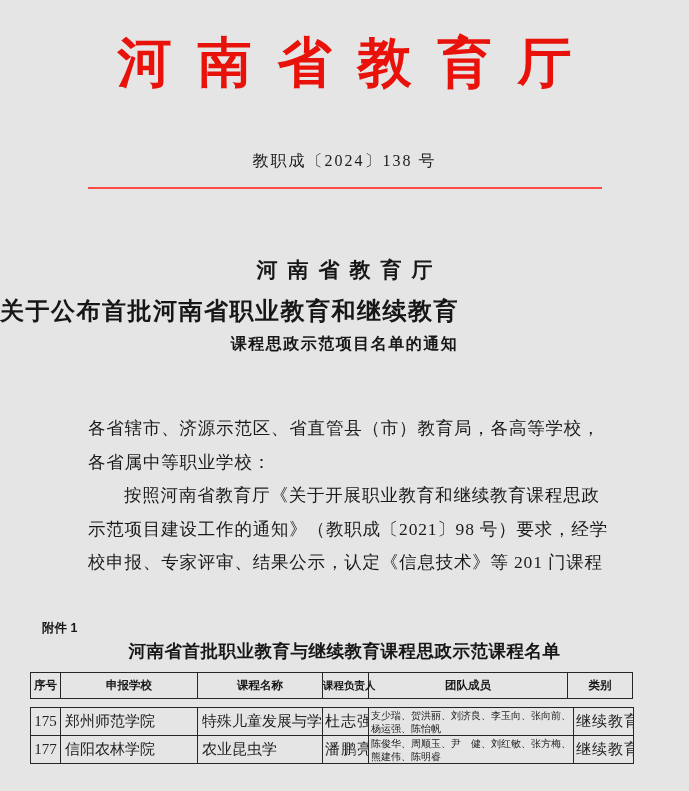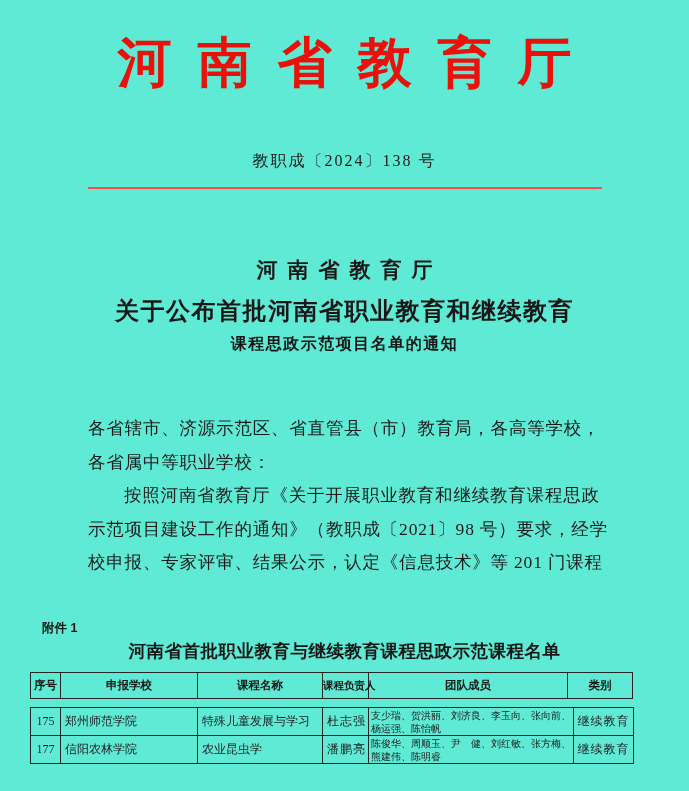--- a/index.html
+++ b/index.html
@@ -1,21 +1,21 @@
 <!DOCTYPE html>
 <html><head>
 <meta charset="utf-8">
 <style>
   * { margin:0; padding:0; box-sizing:border-box; }
   html,body { background:#ffffff; }
   .page {
     position:relative;
     width:689px; height:791px;
     margin:0 auto;
-    background:#5eead4;
+    background:#e5e5e5;
     overflow:hidden;
     font-family:"Liberation Serif","DejaVu Serif",serif;
     color:#171717;
   }
   .agency-title {
     position:absolute; top:27px; left:0; right:0;
     text-align:center;
     font-size:54px; font-weight:bold;
     color:#e8120b;
     letter-spacing:26px; padding-left:26px;
@@ -35,21 +35,21 @@
   }
   .notice-title-1 {
     position:absolute; top:256px; left:0; right:0;
     text-align:center;
     font-size:21px; font-weight:bold;
     letter-spacing:10px; padding-left:10px;
     white-space:nowrap;
   }
   .notice-title-2 {
     position:absolute; top:295px; left:0; right:0;
-    text-align:center;
+    text-align:left;
     font-size:24px; font-weight:bold;
     letter-spacing:1.5px;
     white-space:nowrap;
   }
   .notice-title-3 {
     position:absolute; top:334px; left:0; right:0;
     text-align:center;
     font-size:16px; font-weight:bold;
     letter-spacing:1.5px;
     white-space:nowrap;
@@ -91,21 +91,21 @@
   }
   .head-table th.th-leader { font-size:10.5px; }
   .data-table {
     position:absolute; top:707px; left:30px;
     width:603px;
     border:1.5px solid #262626;
   }
   .data-table td {
     border:1px solid #262626;
     height:28px;
-    font-size:12px;
+    font-size:15px;
     vertical-align:middle;
     padding:0 2px;
     color:#222;
     white-space:nowrap; overflow:hidden;
   }
   .data-table td.c-no   { text-align:center; }
   .data-table td.c-school { text-align:left; padding-left:4px; }
   .data-table td.c-course { text-align:left; padding-left:4px; }
   .data-table td.c-leader { text-align:right; letter-spacing:1px; }
   .data-table td.c-team {

